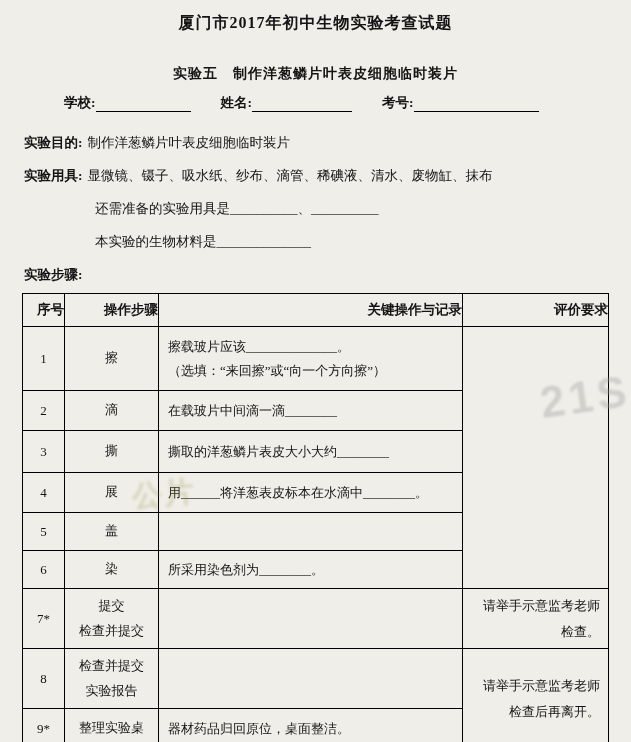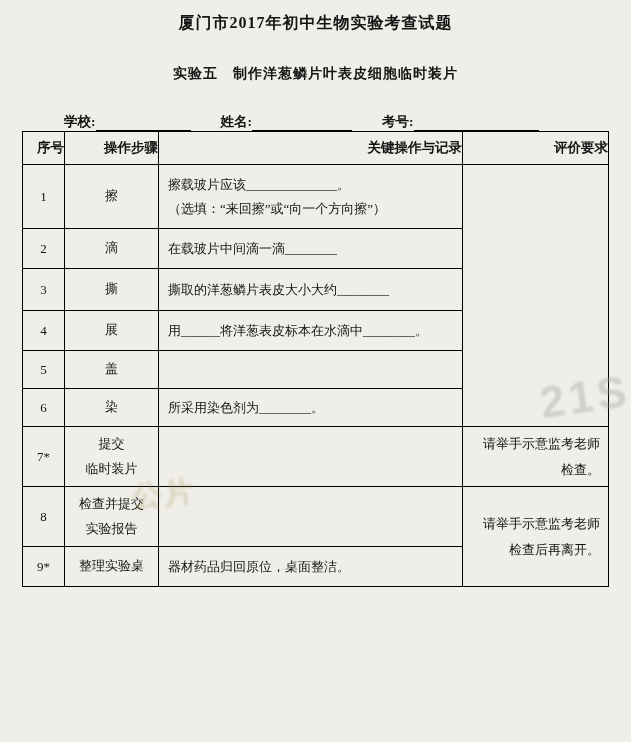--- a/index.html
+++ b/index.html
@@ -15,21 +15,21 @@
     text-align:center;font-weight:bold;font-size:16px;
     padding-top:13px;letter-spacing:1px;
   }
   .subtitle{
     text-align:center;font-weight:bold;font-size:14px;
     margin-top:31px;letter-spacing:1px;
   }
 
   .fields{
     display:flex;align-items:flex-start;
-    margin:30px 0 0 64px;
+    margin:11px 0 0 64px;
     font-size:13.5px;font-weight:bold;
   }
   .field{display:flex;align-items:flex-end;margin-right:30px;}
   .blank{display:inline-block;border-bottom:1px solid #000;height:15px;}
   .w95{width:95px}.w100{width:100px}.w125{width:125px}
 
   .info{margin:22px 23px 0 24px;font-size:13.5px;}
   .line{margin:0 0 15px 0;}
   .line b{font-weight:bold;}
   .line .txt{margin-left:5px;}
@@ -85,20 +85,37 @@
     <span class="field">
       <span>姓名:</span>
         <span class="blank w100"></span>
     </span>
     <span class="field">
       <span>考号:</span>
         <span class="blank w125"></span>
     </span>
   </div>
 
+  <div class="info">
+    <p class="line">
+      <b>实验目的:</b><span class="txt">制作洋葱鳞片叶表皮细胞临时装片</span>
+    </p>
+    <p class="line">
+      <b>实验用具:</b><span class="txt">显微镜、镊子、吸水纸、纱布、滴管、稀碘液、清水、废物缸、抹布</span>
+    </p>
+    <p class="line indent">
+      <span>还需准备的实验用具是__________、__________</span>
+    </p>
+    <p class="line indent">
+      <span>本实验的生物材料是______________</span>
+    </p>
+    <p class="line steps-label">
+      <b>实验步骤:</b>
+    </p>
+  </div>
 
   <table>
     <colgroup>
         <col class="c1">
         <col class="c2">
         <col class="c3">
         <col class="c4">
       </colgroup>
     <thead>
       <tr>
@@ -137,21 +154,21 @@
         <td class="c-record"></td>
       </tr>
       <tr class="r6">
         <td class="c-no">6</td>
         <td class="c-step">染</td>
         <td class="c-record">所采用染色剂为________。</td>
       </tr>
       <tr class="r7">
         <td class="c-no">7*</td>
         <td class="c-step">提交
-临时装片</td>
+检查并提交</td>
         <td class="c-record"></td>
         <td class="c-eval">请举手示意监考老师检查。</td>
       </tr>
       <tr class="r8">
         <td class="c-no">8</td>
         <td class="c-step">检查并提交
 实验报告</td>
         <td class="c-record"></td>
         <td class="c-eval" rowspan="2">请举手示意监考老师检查后再离开。</td>
       </tr>

